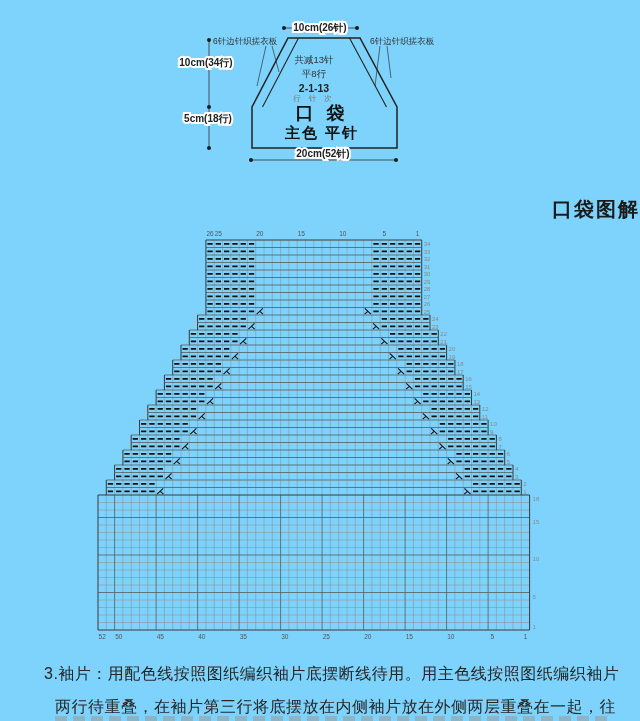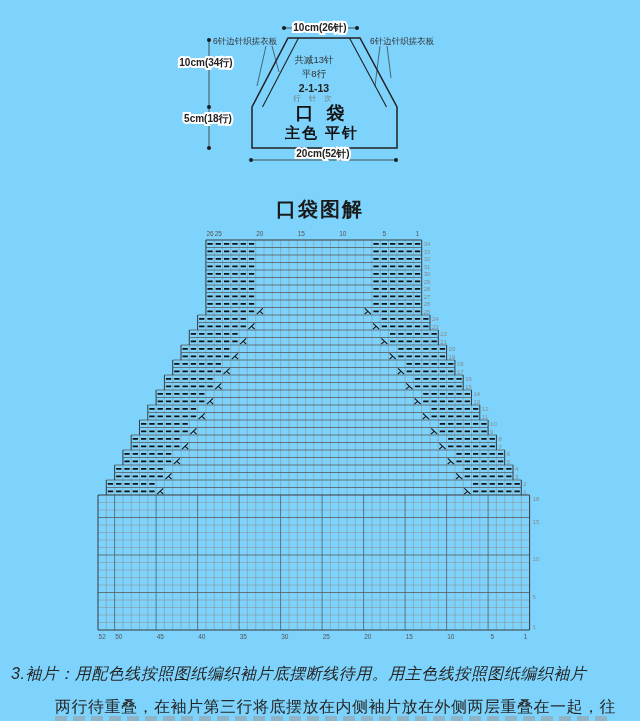--- a/index.html
+++ b/index.html
@@ -1,24 +1,24 @@
 <!DOCTYPE html>
 <html><head>
 <meta charset="utf-8">
 <style>
   html,body{margin:0;padding:0;background:#fff;}
   .page{position:relative;width:640px;height:721px;margin:0 auto;background:#7dd3fc;
         font-family:"Liberation Sans","DejaVu Sans",sans-serif;overflow:hidden;}
   svg text{paint-order:stroke;stroke:#fff;stroke-width:0;}
   svg text.wbg{stroke:#fff;stroke-width:4;}
-  .chart-title{position:absolute;top:196px;left:0;width:640px;text-align:center;
+  .chart-title{position:absolute;top:196px;left:0;width:640px;text-align:right;
         font-size:20px;font-weight:bold;color:#1a1a1a;letter-spacing:2px;}
   .footer{position:absolute;top:657px;left:0;width:640px;color:#262626;
         font-size:16px;line-height:33px;letter-spacing:0.5px;}
-  .footer .l1{padding-left:11px;font-style:italic;}
+  .footer .l1{padding-left:44px;}
   .footer .l2{padding-left:55px;}
   .clipline{position:absolute;top:716px;left:55px;width:557px;height:5px;overflow:hidden;
         background:repeating-linear-gradient(90deg,#9a9a9a 0 12px,transparent 12px 18px);
         opacity:.55;}
   .schem{position:absolute;top:0;left:0;}
   .knit{position:absolute;top:226px;left:0;}
 </style>
 </head>
 <body>
 

